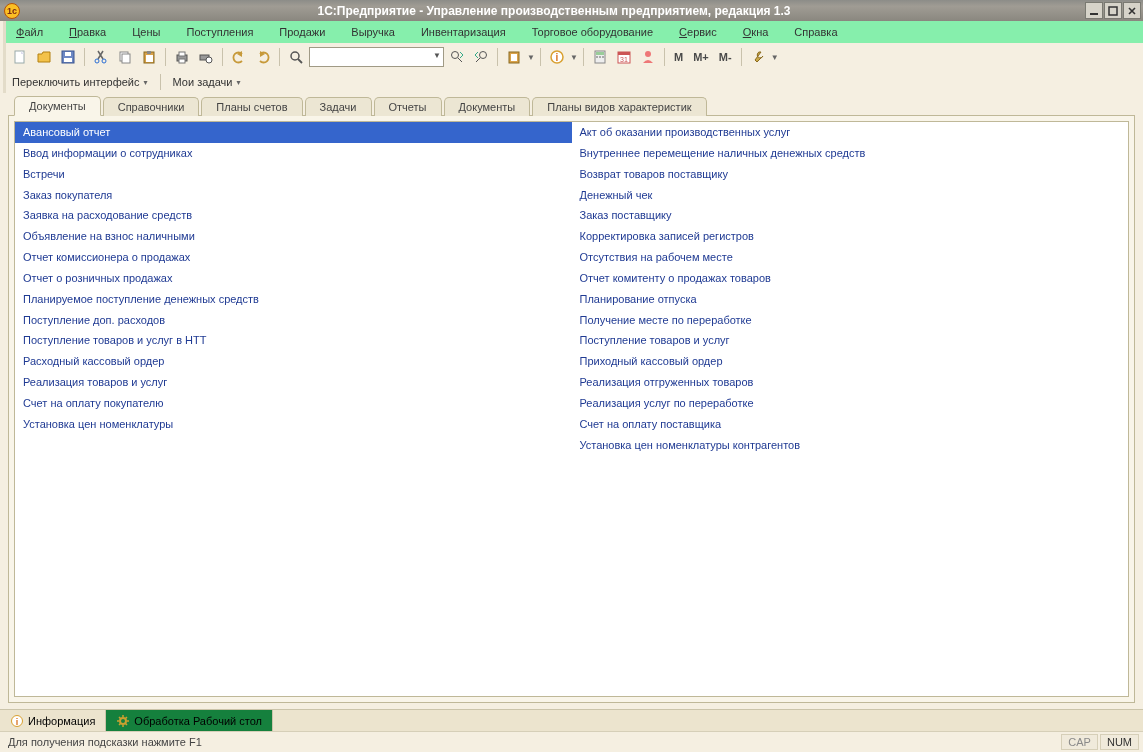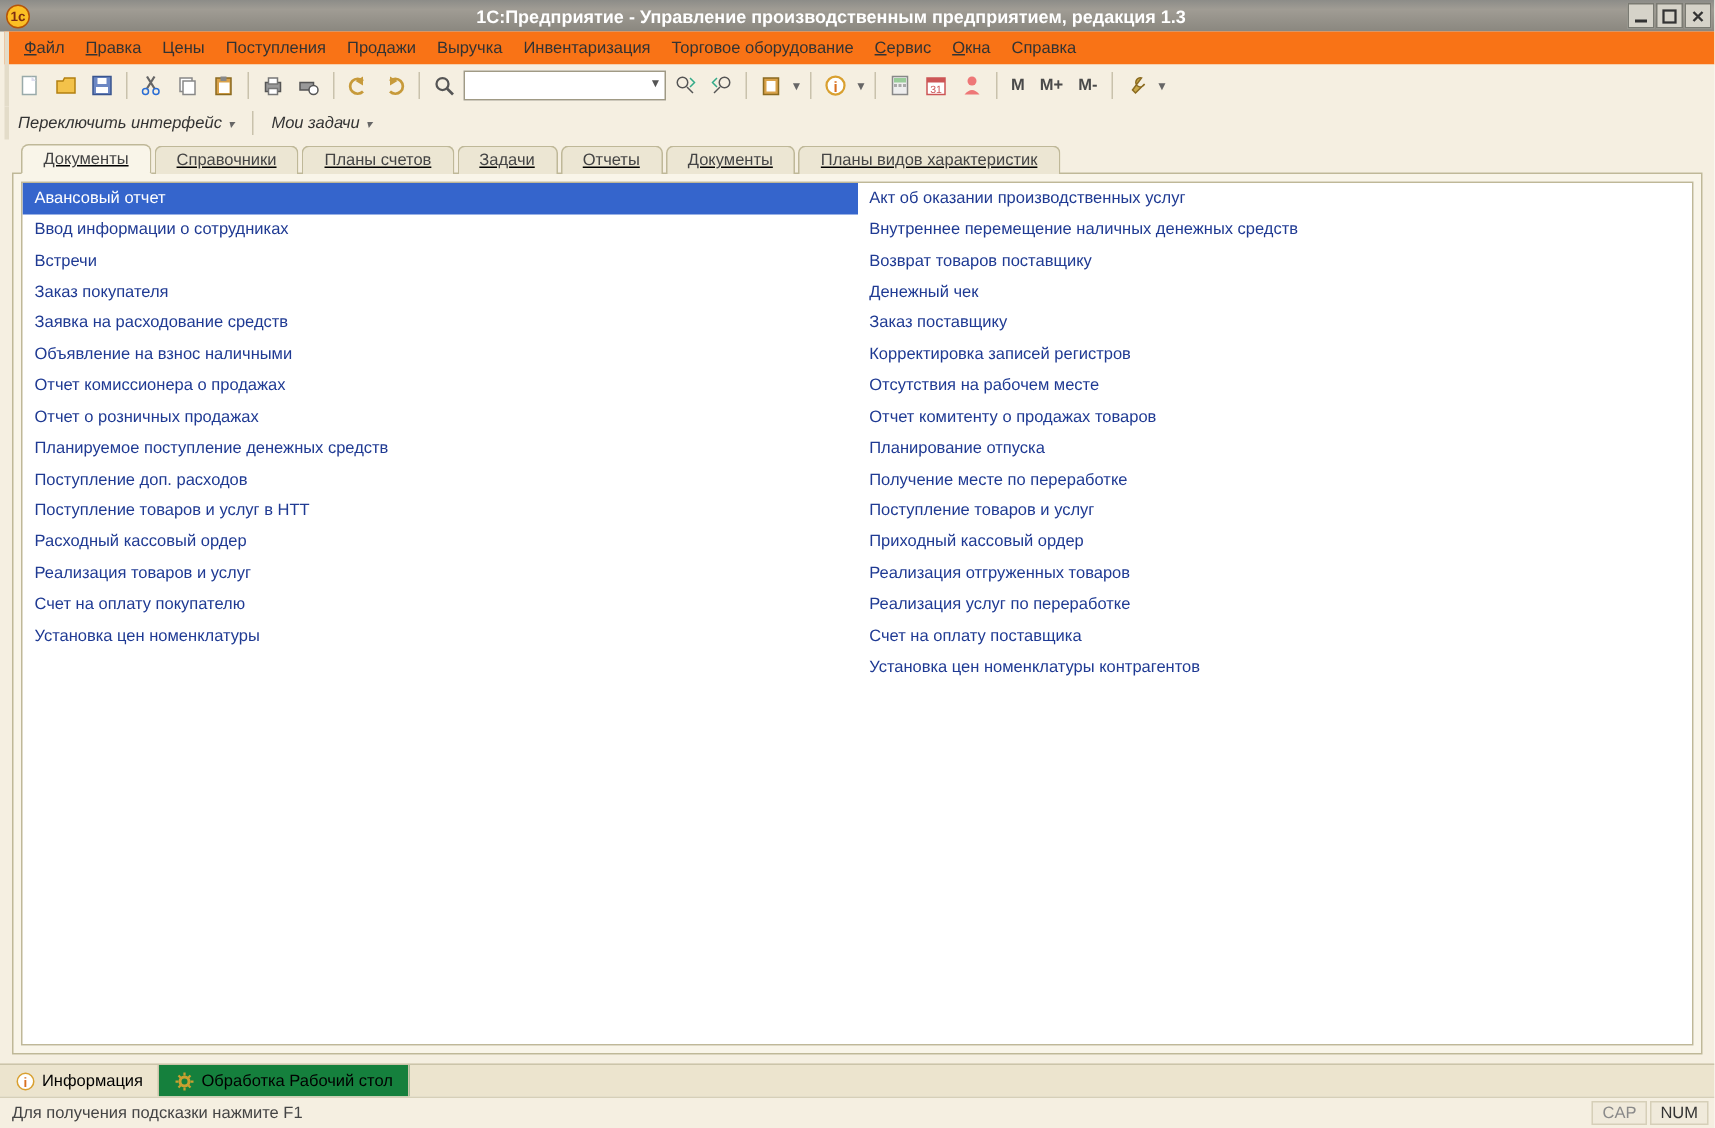--- a/index.html
+++ b/index.html
@@ -41,28 +41,28 @@
     background: #d6d3c9;
     border: 1px solid #7a7a72;
     margin-left: 1px;
     display: flex; align-items: center; justify-content: center;
     font-family: Arial; font-size: 10px; font-weight: bold;
     color: #333;
     cursor: default;
   }
   
   .menu-bar {
-    background: #f97316;
+    background: #86efac;
     height: 22px;
     display: flex;
     align-items: center;
     padding: 0 3px;
     border-left: 3px solid #e3dcc9;
     margin-left: 3px;
-    gap: 0;
+    gap: 12px;
   }
   .menu-item {
     padding: 2px 7px;
     color: #333;
     cursor: default;
   }
   .menu-item u { text-decoration: underline; }
   
   .toolbar {
     background: #f5efe1;
@@ -104,32 +104,31 @@
   .sub-toolbar {
     background: #f5efe1;
     height: 22px;
     display: flex;
     align-items: center;
     padding: 0 6px;
     gap: 12px;
     border-left: 3px solid #e3dcc9;
     margin-left: 3px;
   }
-  .sub-item { display: flex; align-items: center; gap: 4px; color: #333; cursor: default; font-style: italic;}
+  .sub-item { display: flex; align-items: center; gap: 4px; color: #333; cursor: default;}
   .sub-item .dd { font-size: 8px; color: #666;}
   
   .tab-strip {
     display: flex;
     align-items: flex-end;
     padding: 4px 10px 0 14px;
     gap: 2px;
     height: 22px;
     position: relative;
     z-index: 2;
-    text-decoration: underline;
   }
   .tab {
     padding: 3px 14px 3px 14px;
     background: #ece6d3;
     border: 1px solid #bfb898;
     border-bottom: none;
     border-radius: 5px 5px 0 0;
     color: #444;
     font-size: 11px;
     cursor: default;

